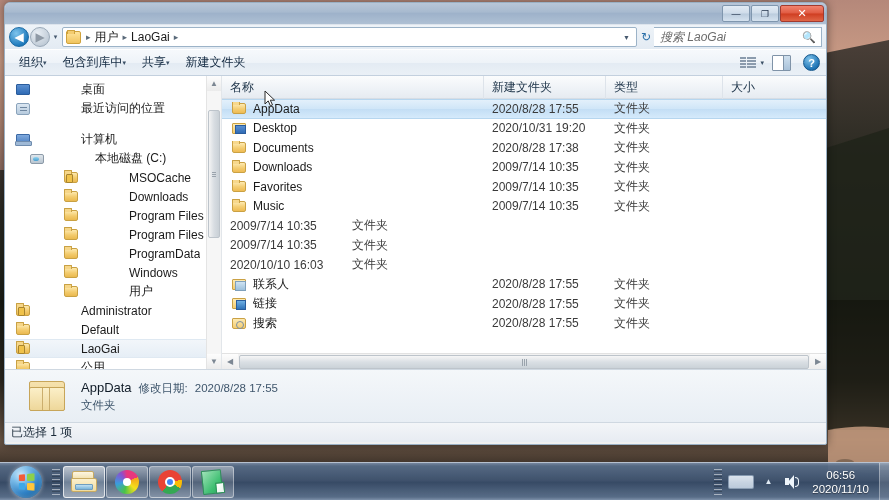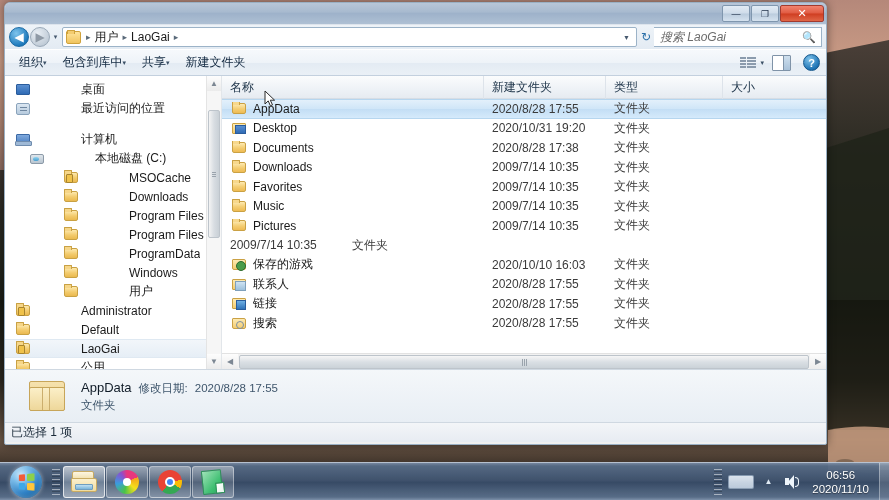--- a/index.html
+++ b/index.html
@@ -695,38 +695,30 @@
             <div class="row">
               <div class="cell name">
                 <span class="fico folder"></span>
                 <span>Music</span>
               </div>
               <div class="cell date">2009/7/14 10:35</div>
               <div class="cell type">文件夹</div>
               <div class="cell size"></div>
             </div>
             <div class="row">
-              <div class="cell name">
-                <span class="fico folder"></span>
-                <span>Pictures</span>
-              </div>
               <div class="cell date">2009/7/14 10:35</div>
               <div class="cell type">文件夹</div>
               <div class="cell size"></div>
             </div>
             <div class="row">
               <div class="cell date">2009/7/14 10:35</div>
               <div class="cell type">文件夹</div>
               <div class="cell size"></div>
             </div>
             <div class="row">
-              <div class="cell name">
-                <span class="fico games"></span>
-                <span>保存的游戏</span>
-              </div>
               <div class="cell date">2020/10/10 16:03</div>
               <div class="cell type">文件夹</div>
               <div class="cell size"></div>
             </div>
             <div class="row">
               <div class="cell name">
                 <span class="fico contacts"></span>
                 <span>联系人</span>
               </div>
               <div class="cell date">2020/8/28 17:55</div>

